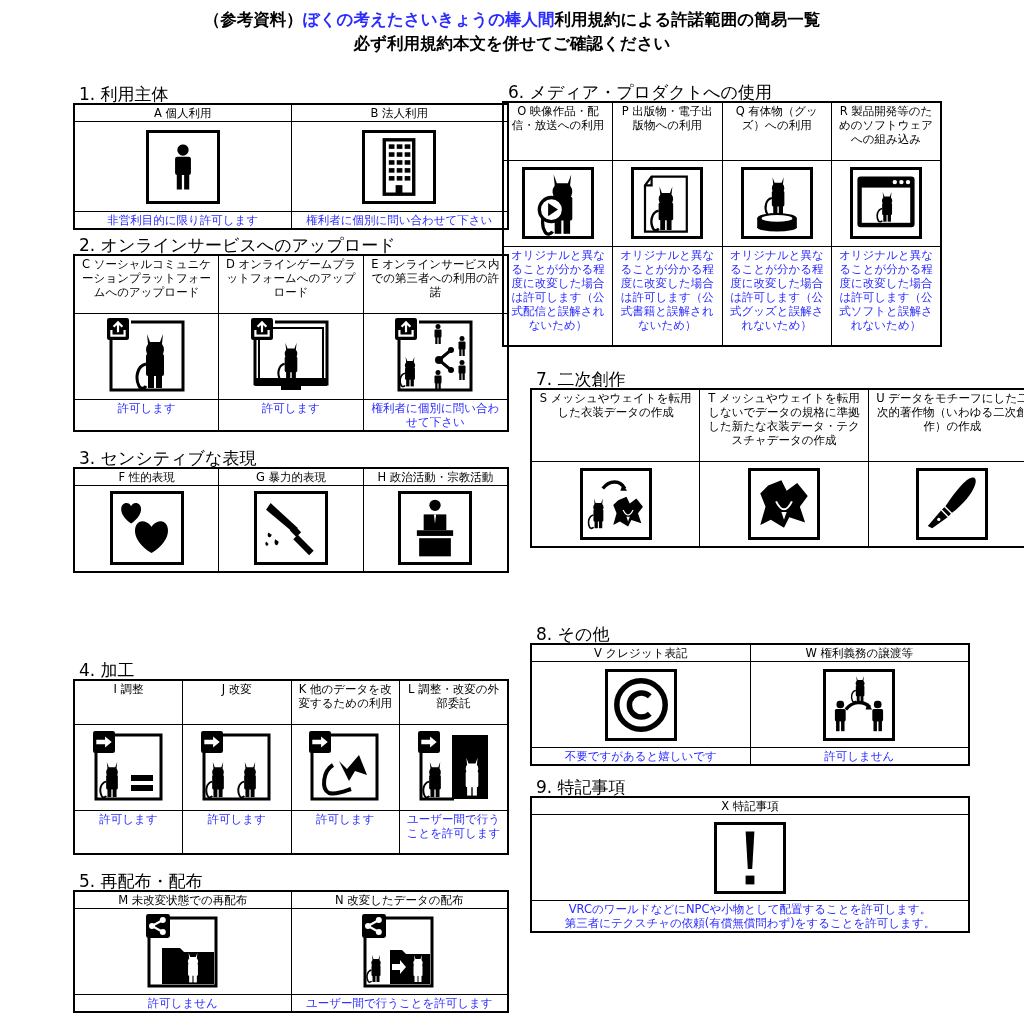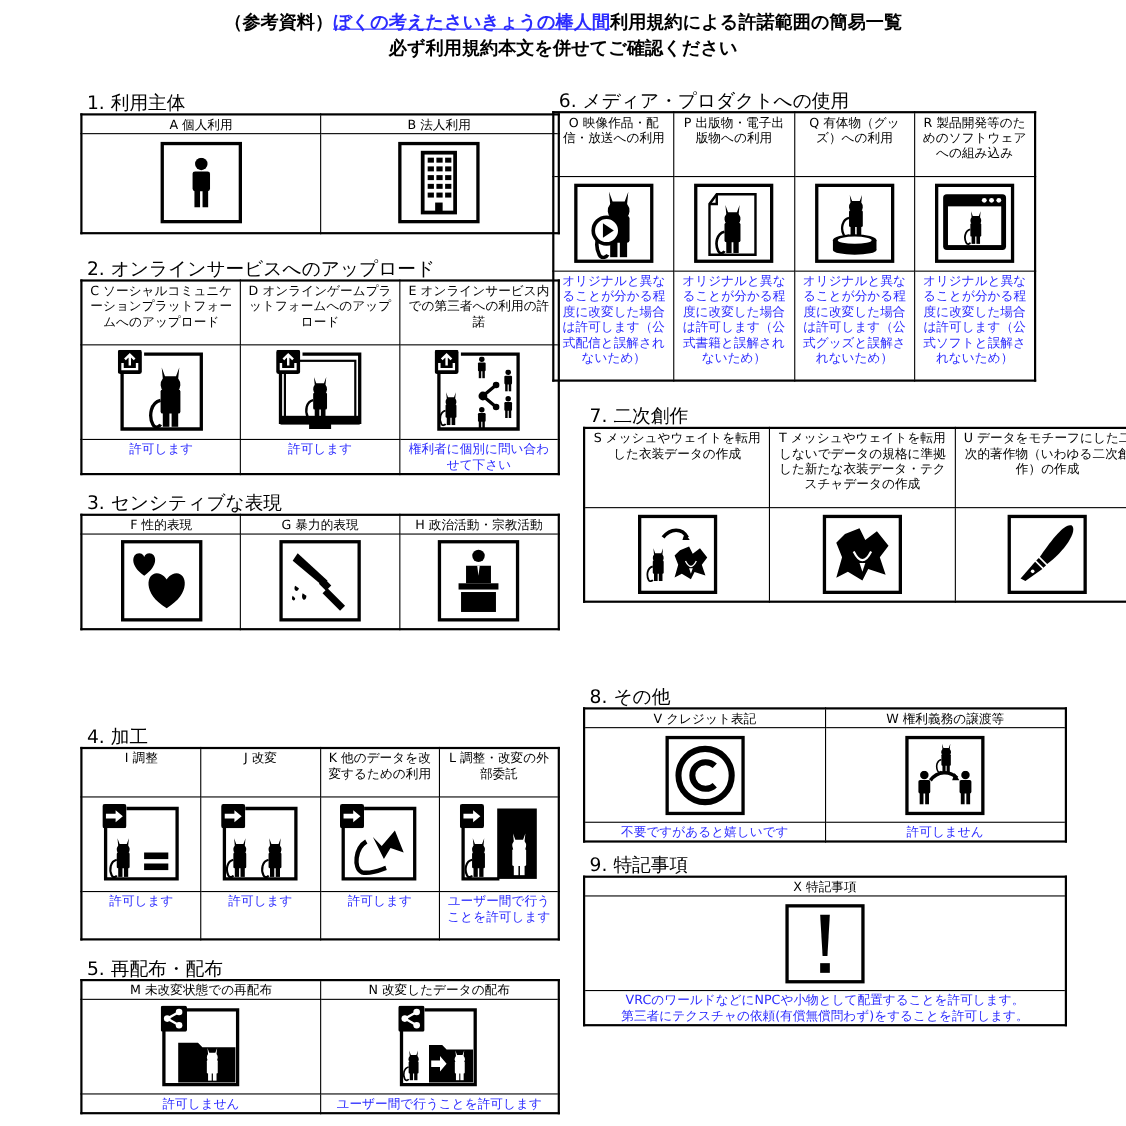--- a/index.html
+++ b/index.html
@@ -1,19 +1,19 @@
 <!DOCTYPE html>
 <html><head>
 <meta charset="utf-8">
 <style>
   * { box-sizing: border-box; margin: 0; padding: 0; }
   html, body { width: 1024px; height: 1024px; background: #ffffff; overflow: hidden; }
   body { font-family: "DejaVu Sans", "Liberation Sans", sans-serif; color: #000; position: relative; }
   .title { position: absolute; top: 8px; left: 0; width: 1024px; text-align: center; font-weight: bold; font-size: 16.5px; line-height: 24px; }
-  .title .hl { color: #2b2bff; text-decoration: underline; }
+  .title .hl { color: #2b2bff; }
   .section { position: absolute; }
   .sec-title { font-size: 17px; height: 14px; line-height: 14px; margin-bottom: 2px; padding-left: 6px; }
   table { border-collapse: collapse; table-layout: fixed; width: 100%; border: 2px solid #000; }
   td { border: 1px solid #000; text-align: center; vertical-align: top; font-size: 11.5px; line-height: 14px; padding: 1px 3px; }
   td.hdr { color: #000; }
   td.icon { vertical-align: middle; padding: 0; }
   td.res { color: #2b2bff; }
   .ibox { display: inline-block; border: 3px solid #000; background: #fff; vertical-align: middle; }
   .ibox svg { display: block; width: 100%; height: 100%; }
 </style>
@@ -97,20 +97,24 @@
                   <rect x="21" y="31" width="5" height="4"></rect>
                   <rect x="28" y="31" width="5" height="4"></rect>
                   <rect x="35" y="31" width="5" height="4"></rect>
                   <rect x="21" y="38" width="5" height="4"></rect>
                   <rect x="28" y="38" width="5" height="4"></rect>
                   <rect x="35" y="38" width="5" height="4"></rect>
                   <rect x="27" y="46" width="6" height="8"></rect>
                 </g>
               </svg></span></td>
     </tr>
+    <tr style="height:16px">
+      <td class="res">非営利目的に限り許可します</td>
+      <td class="res">権利者に個別に問い合わせて下さい</td>
+    </tr>
   </tbody>
     </table>
 </div>
 
 <div class="section" style="left:73px; top:238px; width:436px;">
   <div class="sec-title">2. オンラインサービスへのアップロード</div>
   <table>
     <tbody>
         <tr style="height:58px">
       <td class="hdr">C ソーシャルコミュニケーションプラットフォームへのアップロード</td>

